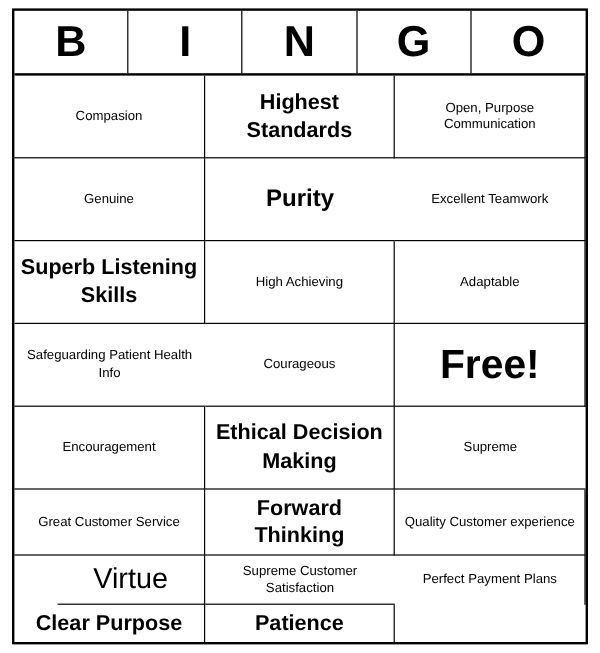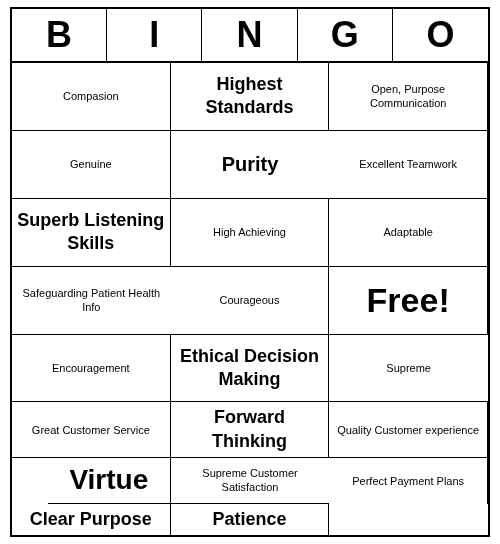--- a/index.html
+++ b/index.html
@@ -65,22 +65,22 @@
     }
     .cell-xlarge {
       font-size: 20px;
       font-weight: bold;
     }
     .cell-free {
       font-size: 34px;
       font-weight: bold;
     }
     .cell-biggest {
-      font-size: 28px;
-      font-weight: bold;
+      font-size: 24px;
+      font-weight: normal;
       margin-left: 36px;
     }
   </style>
 </head>
 <body>
 
 <div class="bingo-card">
   <div class="bingo-header">
   <div class="bingo-header-cell">B</div>
       <div class="bingo-header-cell">I</div>

